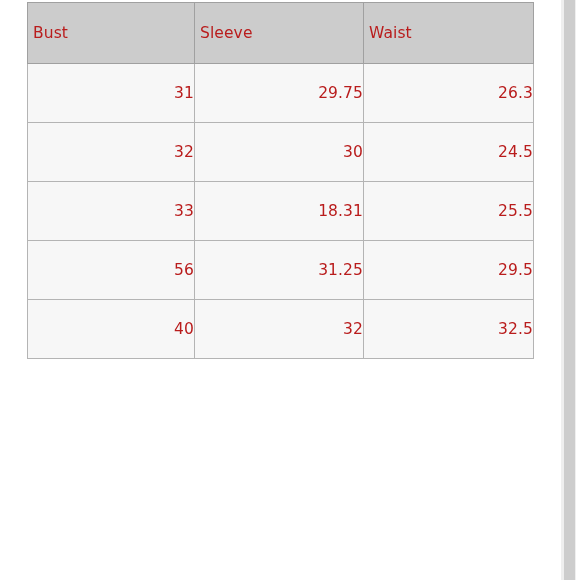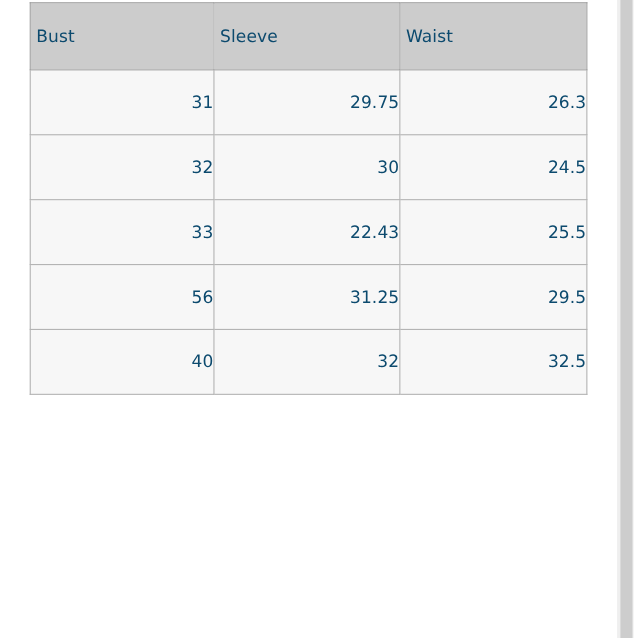--- a/index.html
+++ b/index.html
@@ -48,21 +48,21 @@
 
   table.size-table th,
   table.size-table td {
     border: 1px solid #a8a8a8;
     padding: 0 0 0 5px;
     height: 58px;
     text-align: left;
     vertical-align: middle;
     font-size: 15.5px;
     font-weight: normal;
-    color: #0c4a6e;
+    color: #b91c1c;
     line-height: 1.2;
     letter-spacing: 0.1px;
     white-space: nowrap;
     overflow: hidden;
   }
 
   table.size-table thead th {
     background: #cccccc;
     height: 60px;
     border-color: #a0a0a0;
@@ -125,21 +125,21 @@
           <td>29.75</td>
           <td>26.3</td>
         </tr>
         <tr>
           <td>32</td>
           <td>30</td>
           <td>24.5</td>
         </tr>
         <tr>
           <td>33</td>
-          <td>22.43</td>
+          <td>18.31</td>
           <td>25.5</td>
         </tr>
         <tr>
           <td>56</td>
           <td>31.25</td>
           <td>29.5</td>
         </tr>
         <tr>
           <td>40</td>
           <td>32</td>

